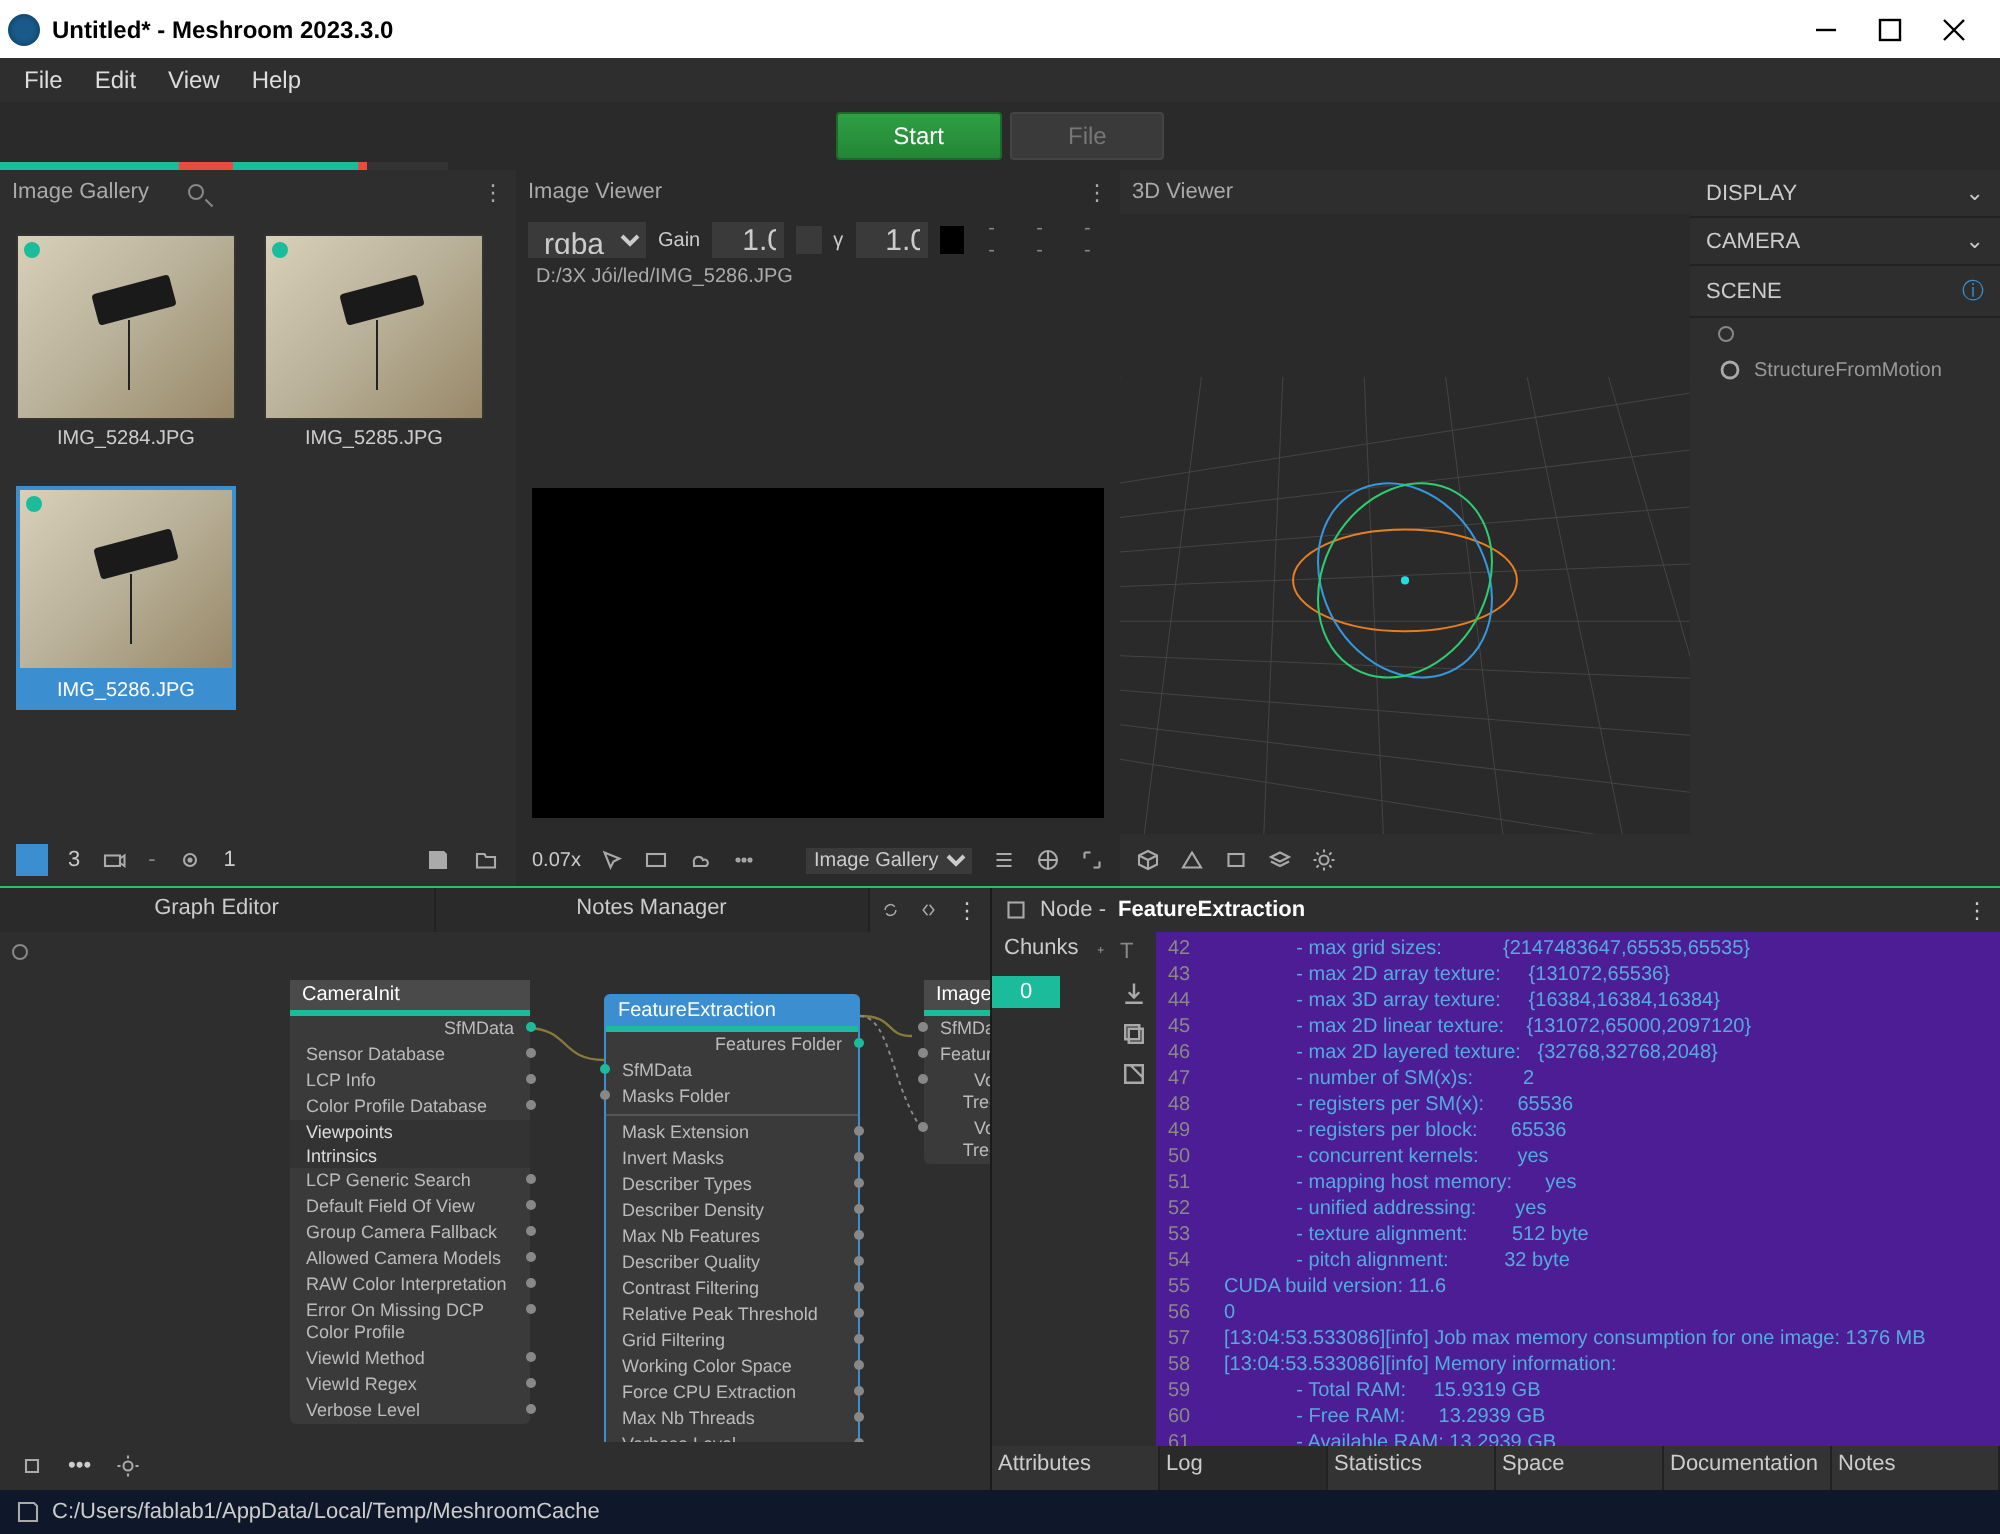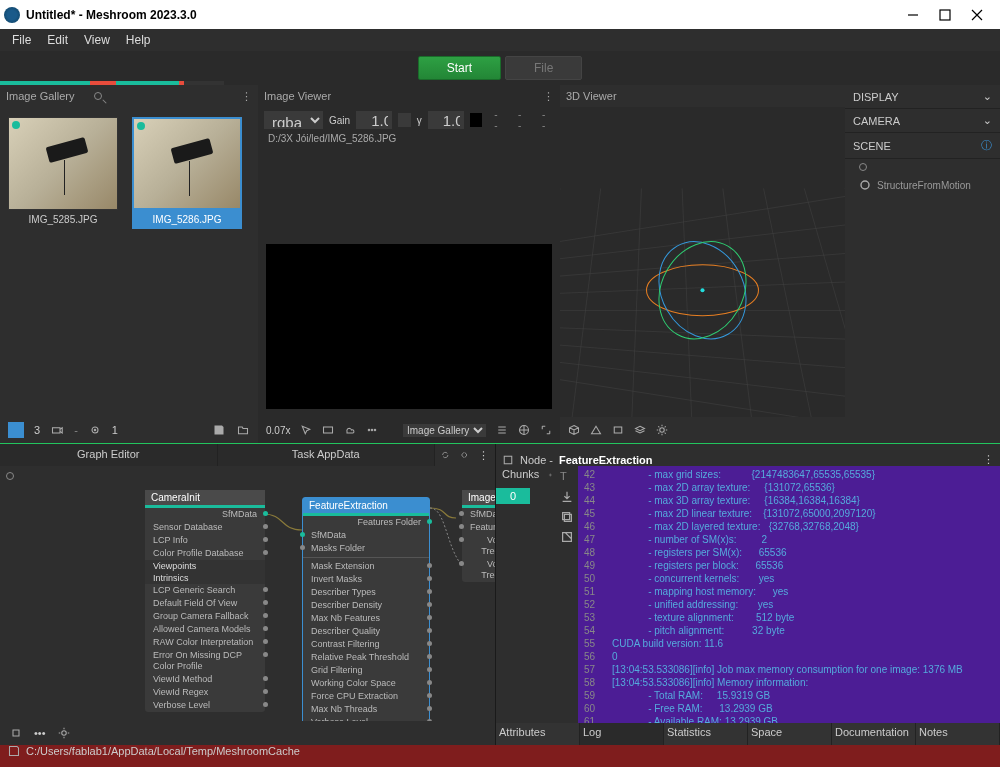--- a/index.html
+++ b/index.html
@@ -75,33 +75,33 @@
 .node .attr { padding: 1px 8px; color: #bbb; position: relative; font-size: 9px; line-height: 11px; }
 .node .attr.r { text-align: right; }
 .node .attr .port { position: absolute; width: 5px; height: 5px; background: #888; border-radius: 50%; top: 3px; }
 .node .attr .port.l { left: -3px; }
 .node .attr .port.r { right: -3px; }
 .node .attr.g .port { background: #1abc9c; }
 .node .grp { background: #333; padding: 1px 8px; color: #ddd; }
 .graph-foot { height: 24px; display: flex; align-items: center; gap: 12px; padding: 0 10px; }
 
 .node-side { flex: 1; display: flex; flex-direction: column; border-left: 1px solid #1a1a1a; }
-.node-hdr { height: 22px; display: flex; align-items: flex-end; padding: 0 6px; font-size: 11px; gap: 6px; }
+.node-hdr { height: 22px; display: flex; align-items: center; padding: 0 6px; font-size: 11px; gap: 6px; }
 .node-sub { display: flex; height: 22px; font-size: 11px; }
 .node-sub .lbl { width: 60px; padding: 2px 6px; }
 .chunk0 { width: 34px; background: #1abc9c; color: #fff; text-align: center; padding: 2px 0; }
 .tools-col { width: 22px; display: flex; flex-direction: column; gap: 6px; align-items: center; padding-top: 4px; }
 .tools-col .t { width: 14px; height: 14px; color: #888; }
 .log-body { flex: 1; background: #4c1d95; padding: 2px 6px; font-family: "Consolas", monospace; font-size: 10px; line-height: 13px; color: #ccc; overflow: hidden; white-space: pre; }
 .log-body .ln { color: #888; display: inline-block; width: 22px; }
 .log-body .cy { color: #5ad; }
 .node-tabs { display: flex; height: 22px; background: #2e2e2e; }
 .node-tabs .tab { flex: 1; text-align: left; padding: 3px; font-size: 11px; background: #333; border-right: 1px solid #222; }
 .node-tabs .tab.act { background: #2a2a2a; }
-.status { height: 22px; background: #7f1d1d; display: flex; padding: 0 8px; font-size: 11px; gap: 6px; }
+.status { height: 22px; background: #0f172a; display: flex; align-items: center; padding: 0 8px; font-size: 11px; gap: 6px; }
 svg.i { width: 12px; height: 12px; stroke: #aaa; fill: none; stroke-width: 1.4; }
 svg.i.f { fill: #aaa; stroke: none; }
 </style>
 </head>
 <body>
 
 <div class="titlebar">
   <div class="app-icon"></div>
   <div class="title">Untitled* - Meshroom 2023.3.0</div>
   <div class="win-btns">
@@ -139,20 +139,28 @@
 <div class="main">
 
   <div class="gallery">
     <div class="panel-hdr">
       <span class="ptitle">Image Gallery</span>
       <span class="srch"></span>
       <span class="spacer"></span>
       <span>⋮</span>
     </div>
     <div class="gallery-body" id="gbody">
+        <div class="thumb">
+          <div class="img">
+            <span class="corner"><svg viewBox="0 0 10 10">
+                <circle cx="5" cy="5" r="4"></circle>
+              </svg></span>
+          </div>
+          <div class="cap">IMG_5284.JPG</div>
+        </div>
         <div class="thumb">
           <div class="img">
             <span class="corner"><svg viewBox="0 0 10 10">
                 <circle cx="5" cy="5" r="4"></circle>
               </svg></span>
           </div>
           <div class="cap">IMG_5285.JPG</div>
         </div>
         <div class="thumb sel">
           <div class="img">
@@ -307,21 +315,21 @@
           <span>StructureFromMotion</span>
         </div>
     </div>
   </div>
 </div>
 
 <div class="bottom">
   <div class="graph-side">
     <div class="graph-tabs">
       <div class="tab">Graph Editor</div>
-      <div class="tab">Task AppData</div>
+      <div class="tab">Notes Manager</div>
       <div style="width:60px;display:flex;align-items:center;justify-content:flex-end;gap:10px;padding:0 6px;">
         <svg class="i" viewBox="0 0 16 16">
             <path d="M3 8a5 5 0 019-3M13 8a5 5 0 01-9 3"></path>
           </svg>
         <svg class="i" viewBox="0 0 16 16">
             <path d="M7 3L3 8l4 5M9 3l4 5-4 5"></path>
           </svg>
         <span>⋮</span>
       </div>
     </div>

